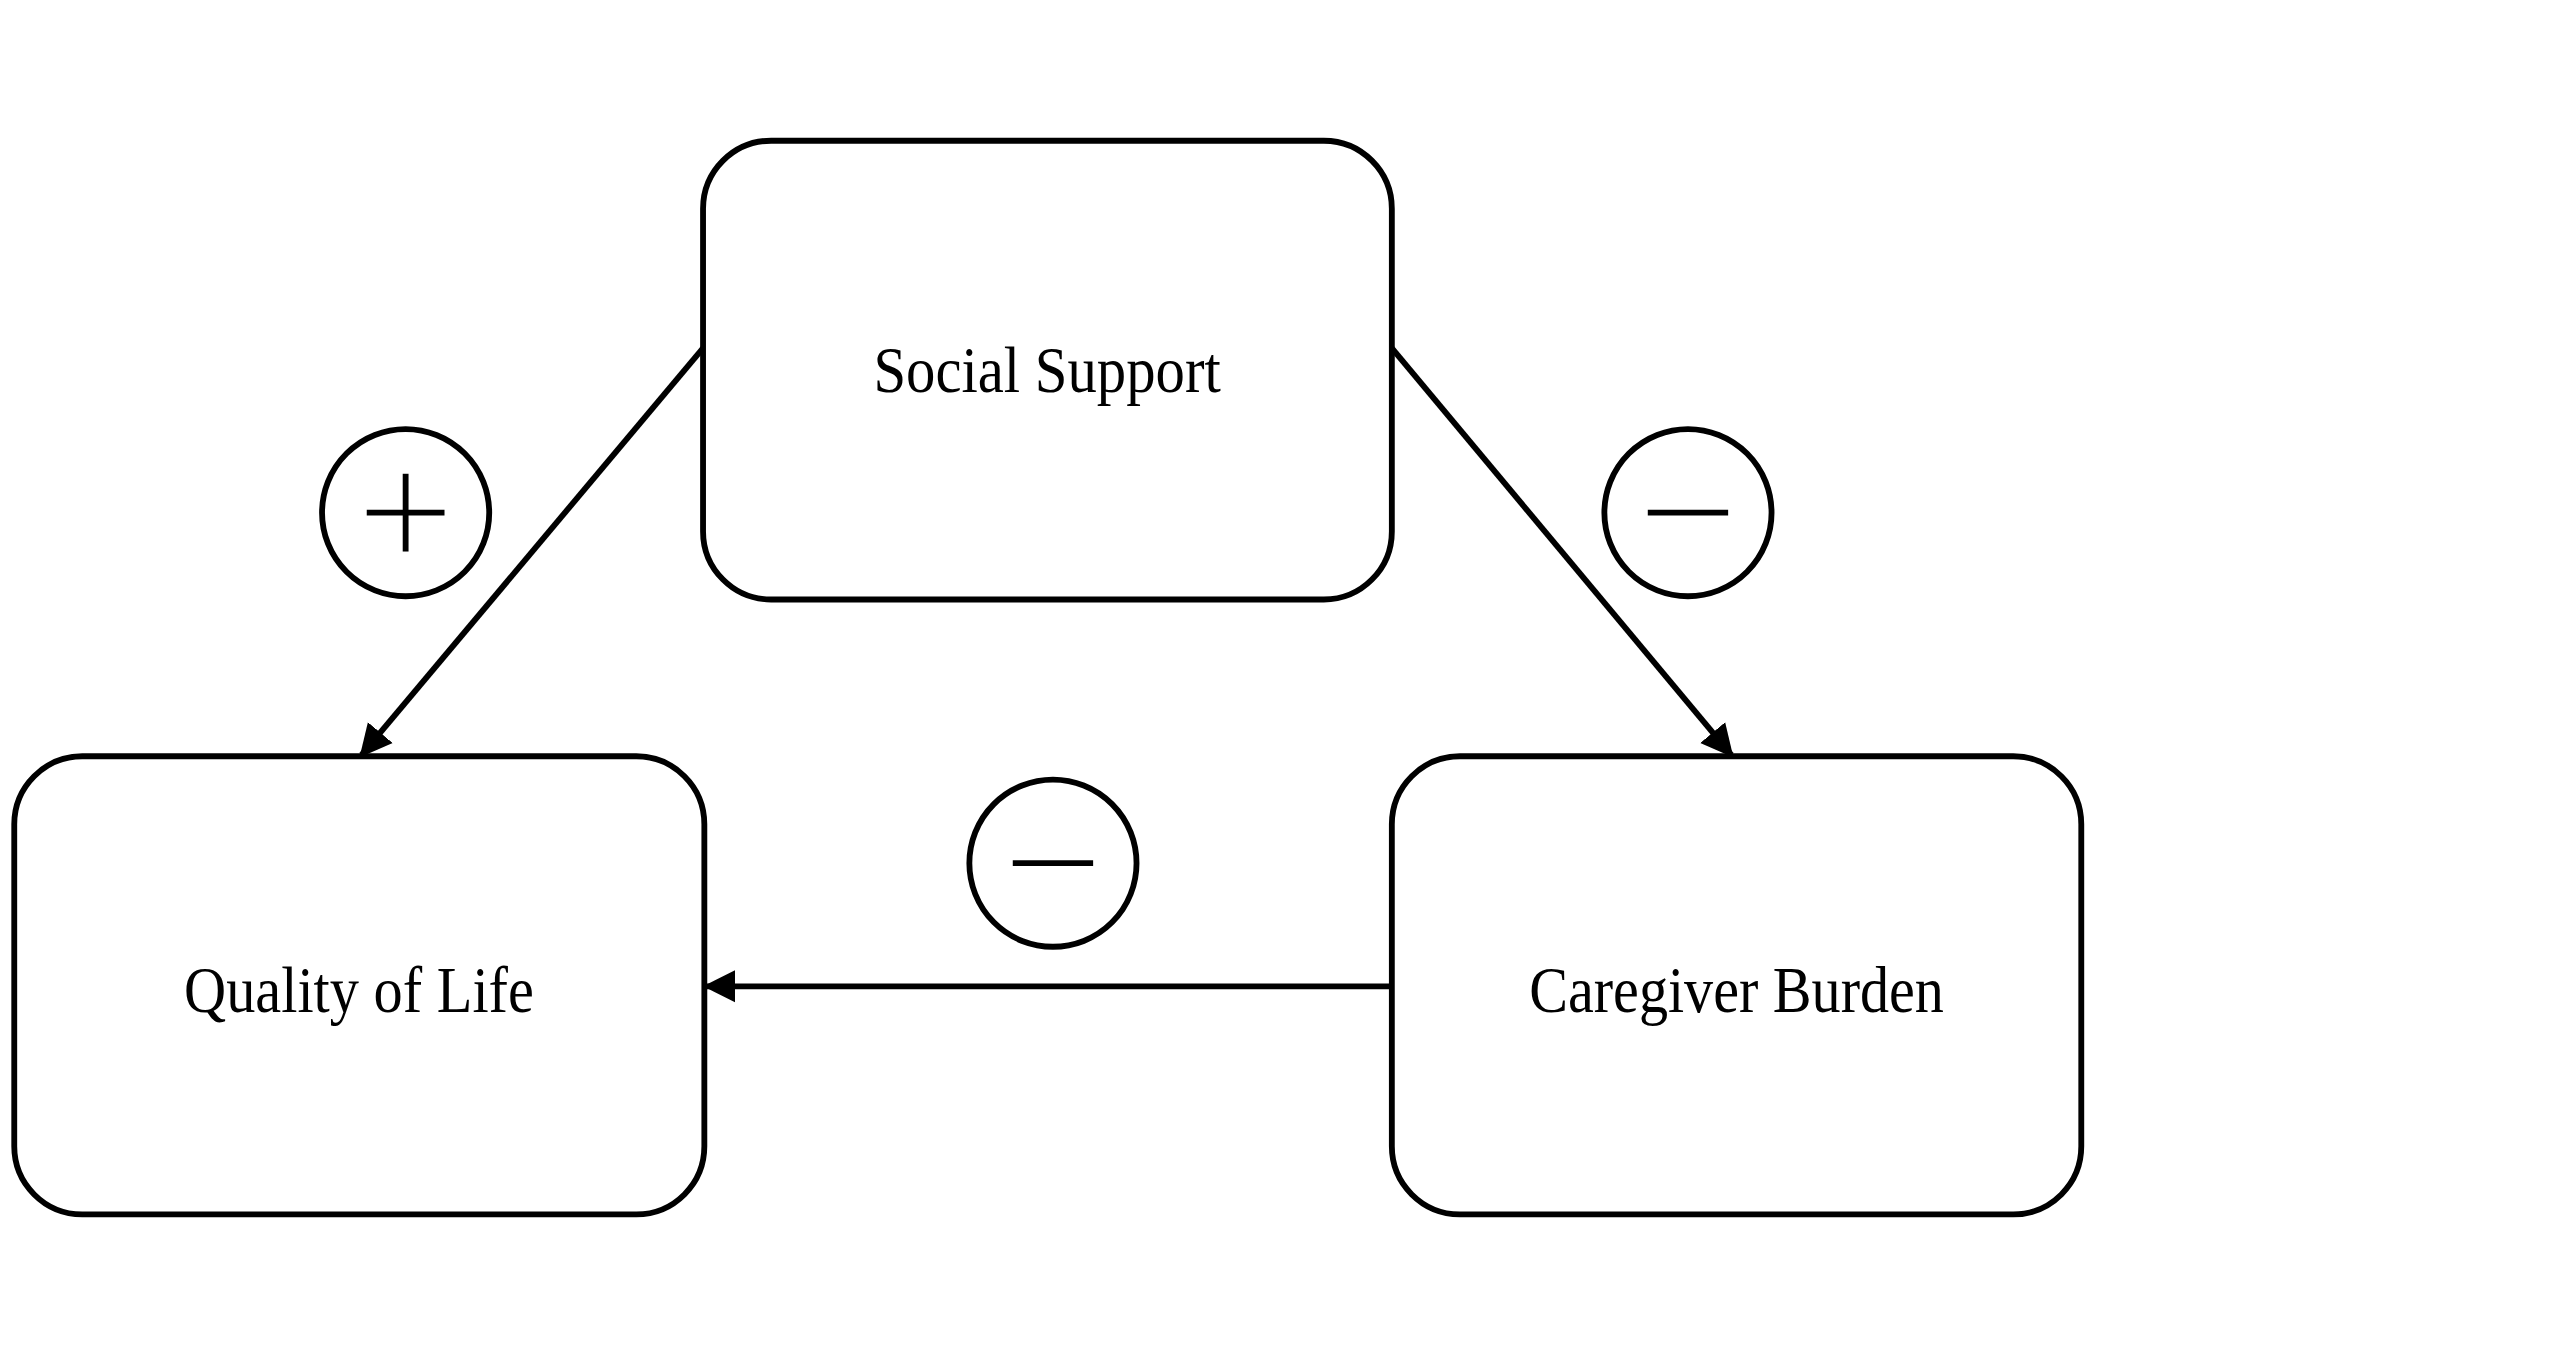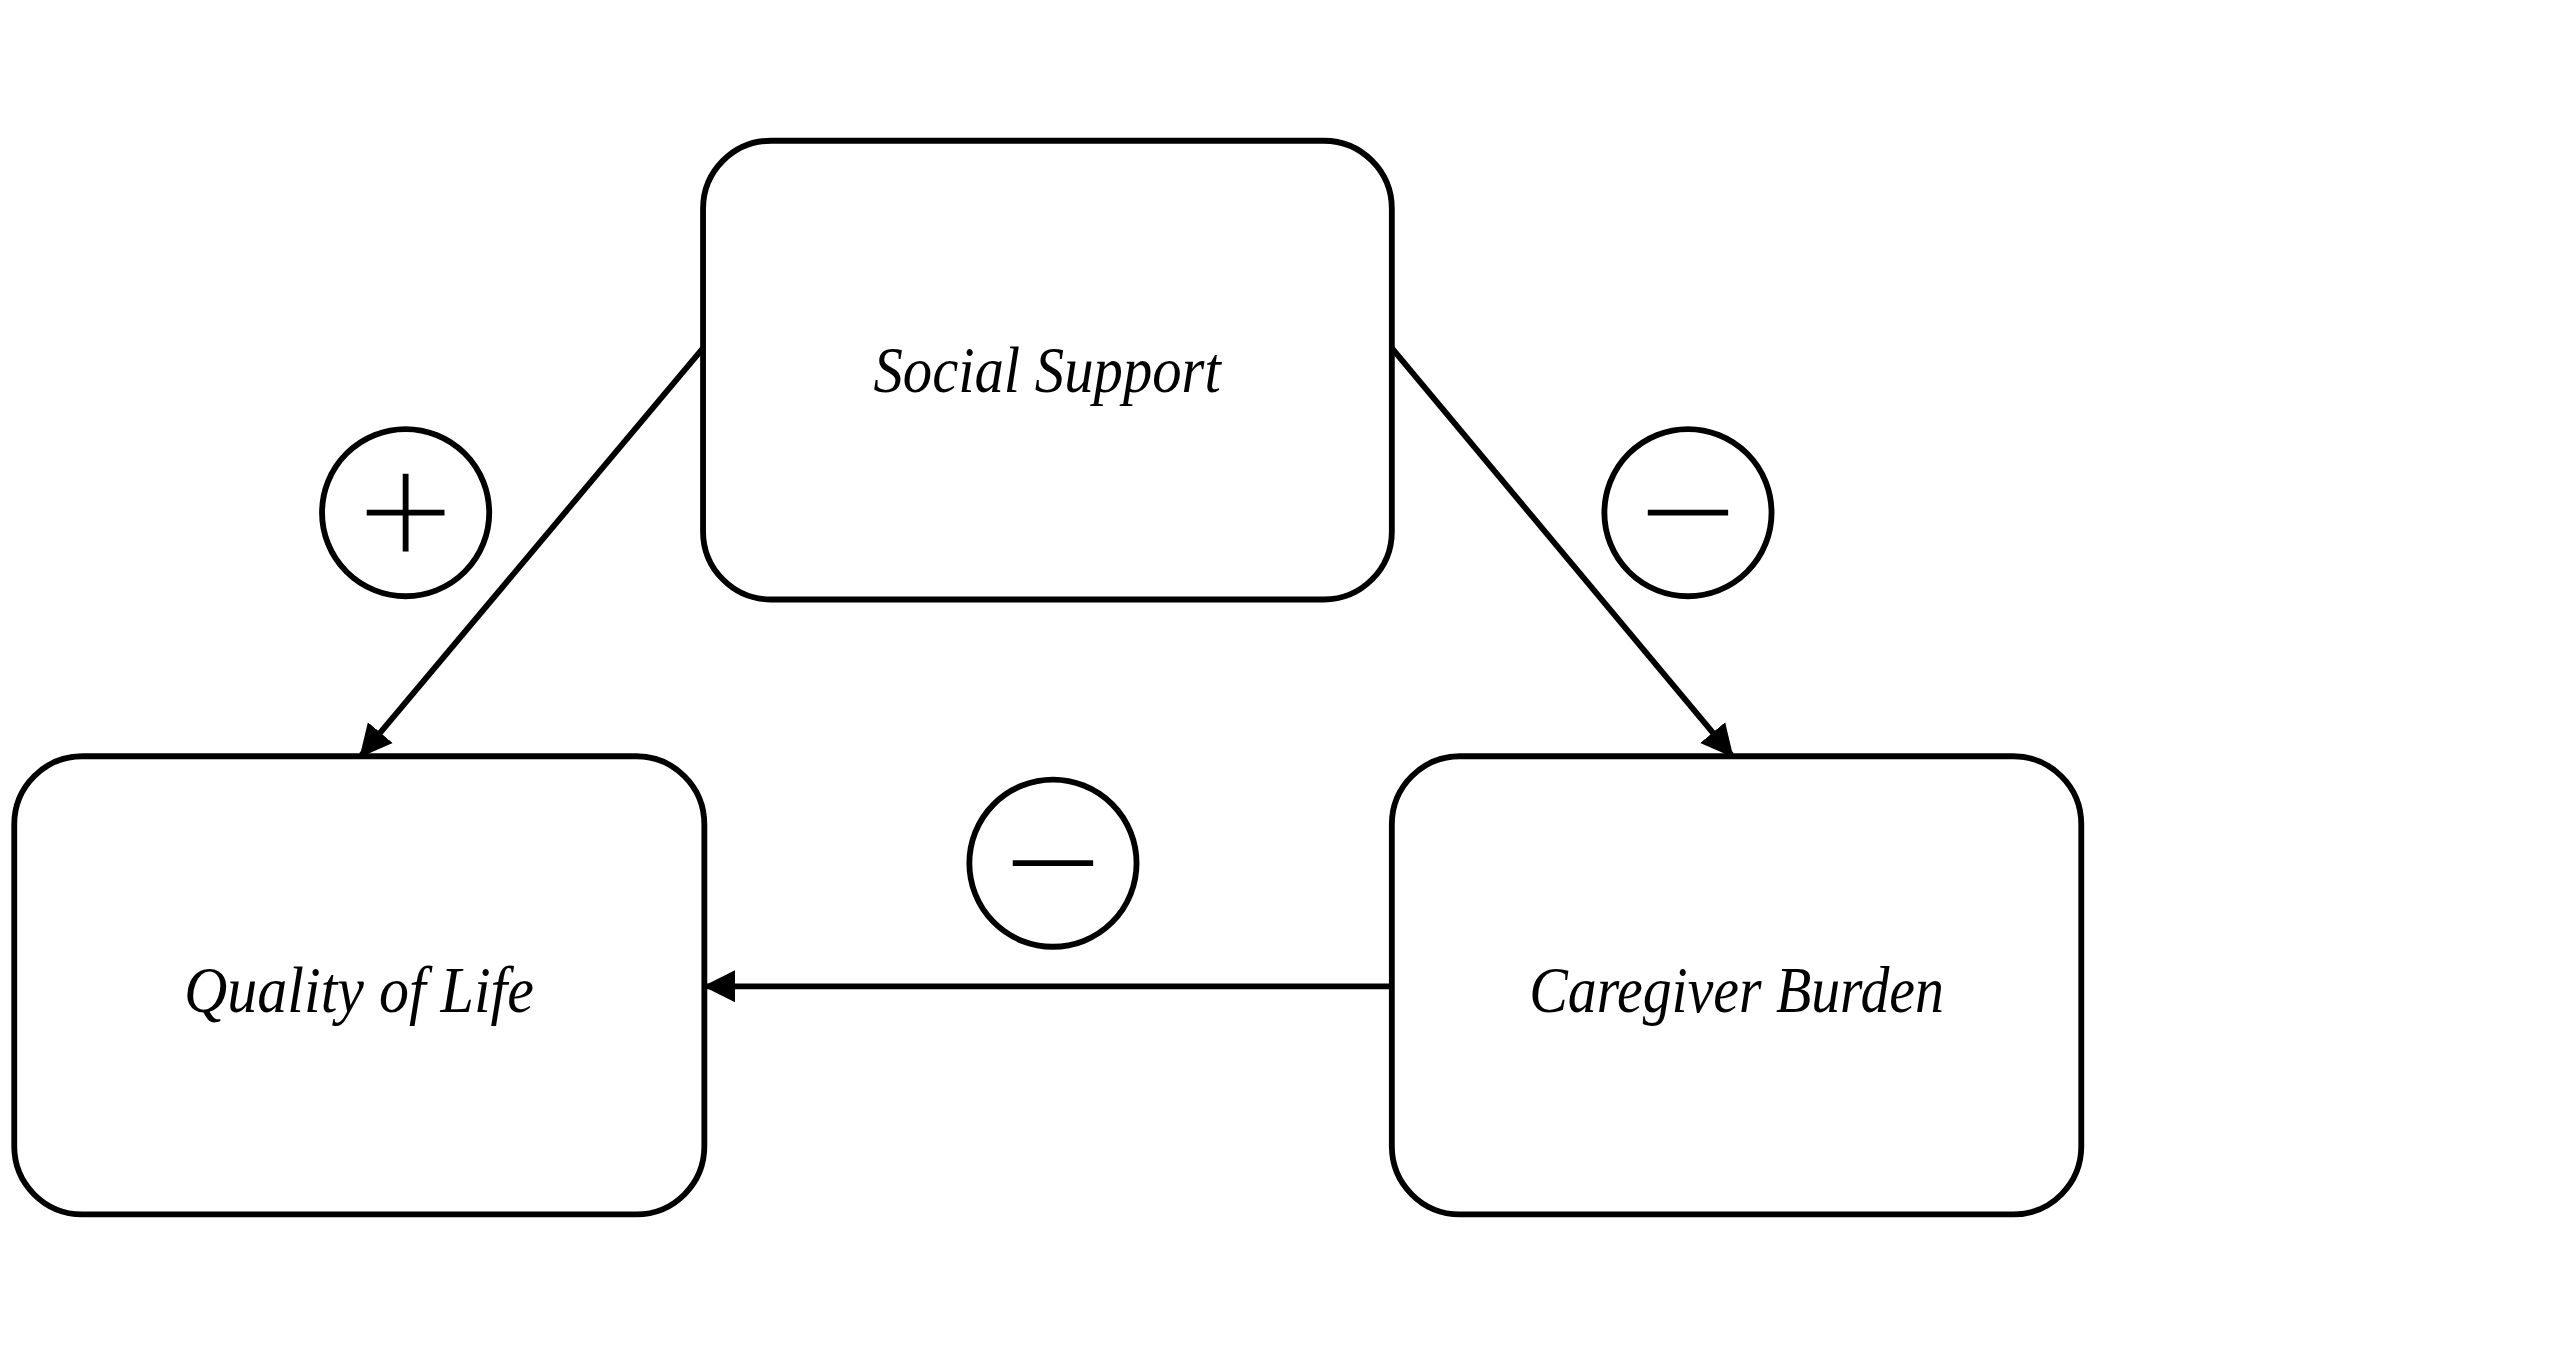--- a/index.html
+++ b/index.html
@@ -4,21 +4,20 @@
 <style>
   html, body {
     margin: 0;
     padding: 0;
     background: #ffffff;
   }
   #stage {
     width: 2091px;
     height: 1359px;
     background: #ffffff;
-    font-style: italic;
   }
   svg {
     display: block;
     width: 100%;
     height: 100%;
   }
   .node-box {
     fill: #ffffff;
     stroke: #000000;
     stroke-width: 9;

